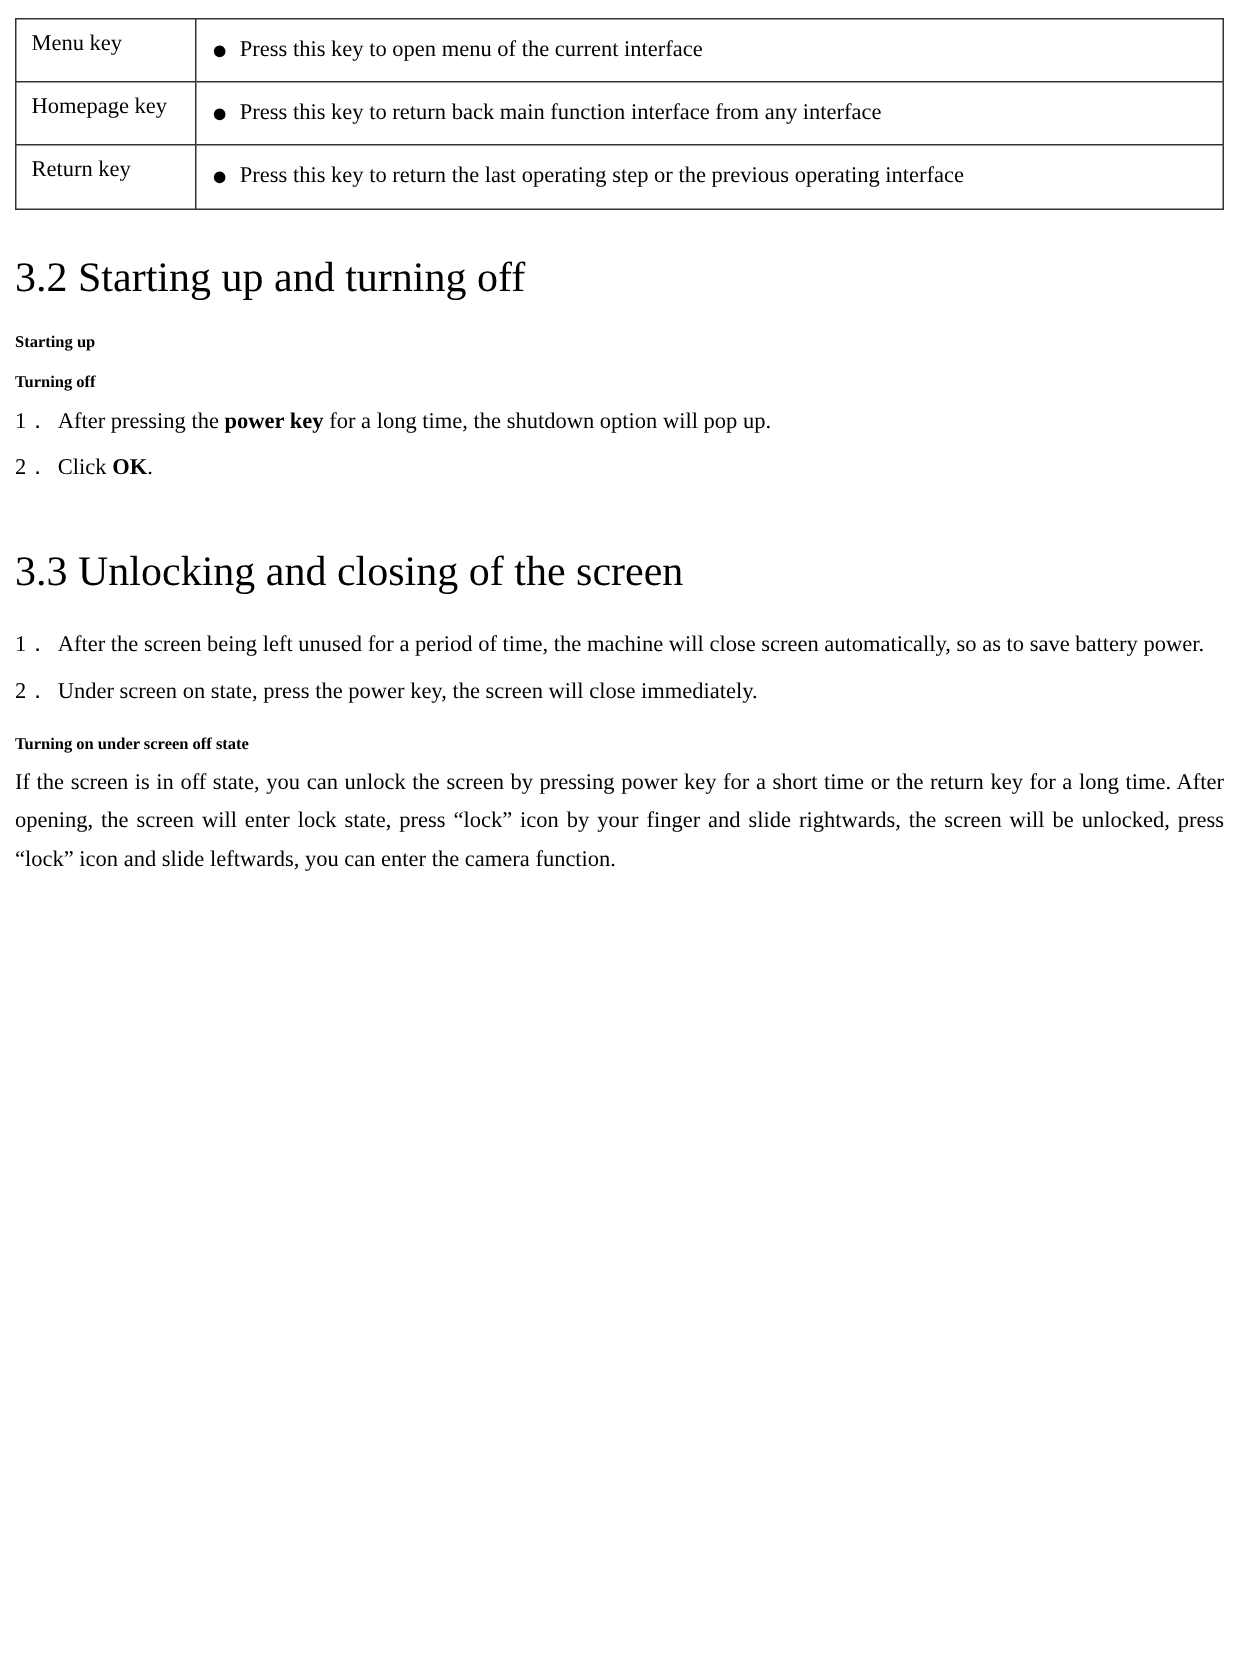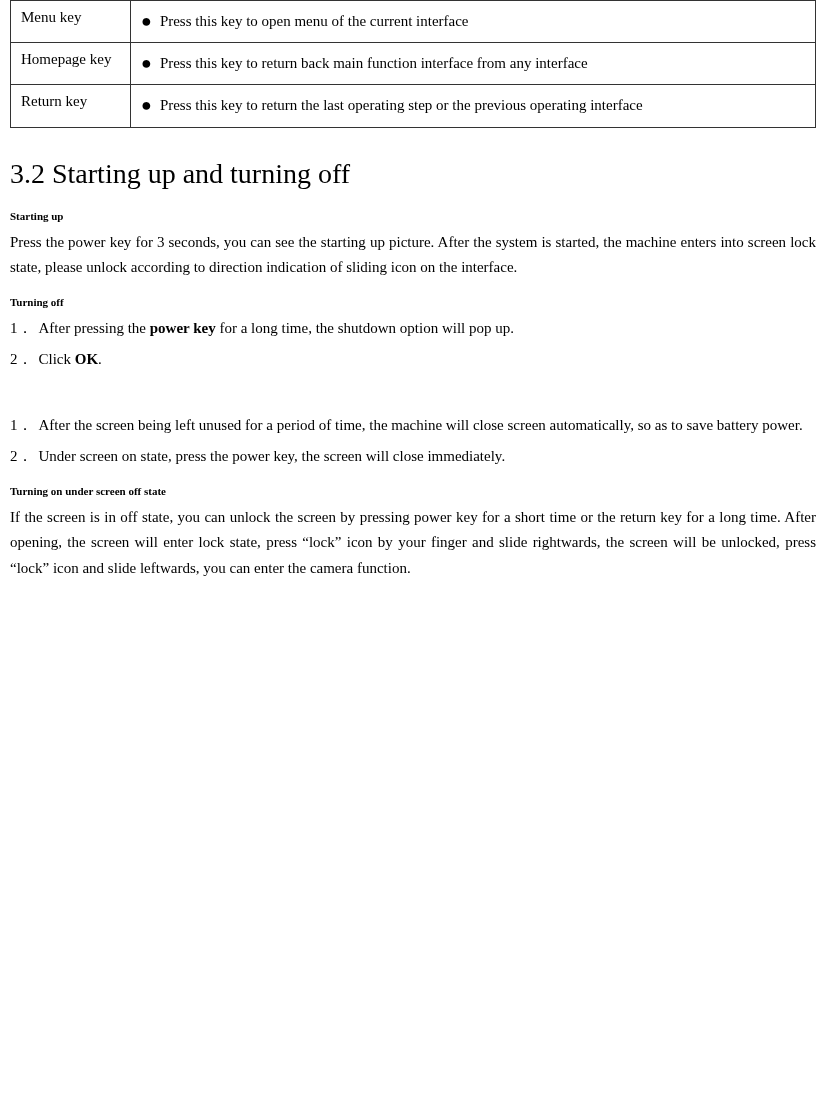--- a/index.html
+++ b/index.html
@@ -11,21 +11,21 @@
     body {
       font-family: serif;
       font-size: 15px;
       color: #000;
       background: #fff;
       width: 826px;
       padding: 0;
     }
 
     .page-content {
-      padding: 0 10px;
+      padding: 12px 10px;
     }
 
     
     .key-table {
       width: 100%;
       border-collapse: collapse;
       margin-bottom: 20px;
     }
 
     .key-table td {
@@ -150,40 +150,40 @@
           </div>
         </td>
       </tr>
     </tbody>
   </table>
 
   <div>
     <h2 class="section-heading">3.2 Starting up and turning off</h2>
 
     <p class="subsection-heading">Starting up</p>
-    <p class="body-text">Press the power key for 3 seconds, you can see the starting up picture. After the system is started, the machine enters into screen lock state, please unlock according to direction indication of sliding icon on the interface.</p>
 
     <p class="subsection-heading">Turning off</p>
 
     <div class="list-item">
       <span class="list-num">1．</span>
       <span>
         <span>After pressing the </span><span class="bold">power key</span><span> for a long time, the shutdown option will pop up.</span>
       </span>
     </div>
 
     <div class="list-item">
       <span class="list-num">2．</span>
       <span>
         <span>Click </span><span class="bold">OK</span><span>.</span>
       </span>
     </div>
   </div>
 
   <div class="section-gap">
+    <h2 class="section-heading">3.3 Unlocking and closing of the screen</h2>
 
 
     <div class="list-item">
       <span class="list-num">1．</span>
       <span class="desc-text">After the screen being left unused for a period of time, the machine will close screen automatically, so as to save battery power.</span>
     </div>
 
     <div class="list-item">
       <span class="list-num">2．</span>
       <span class="desc-text">Under screen on state, press the power key, the screen will close immediately.</span>

